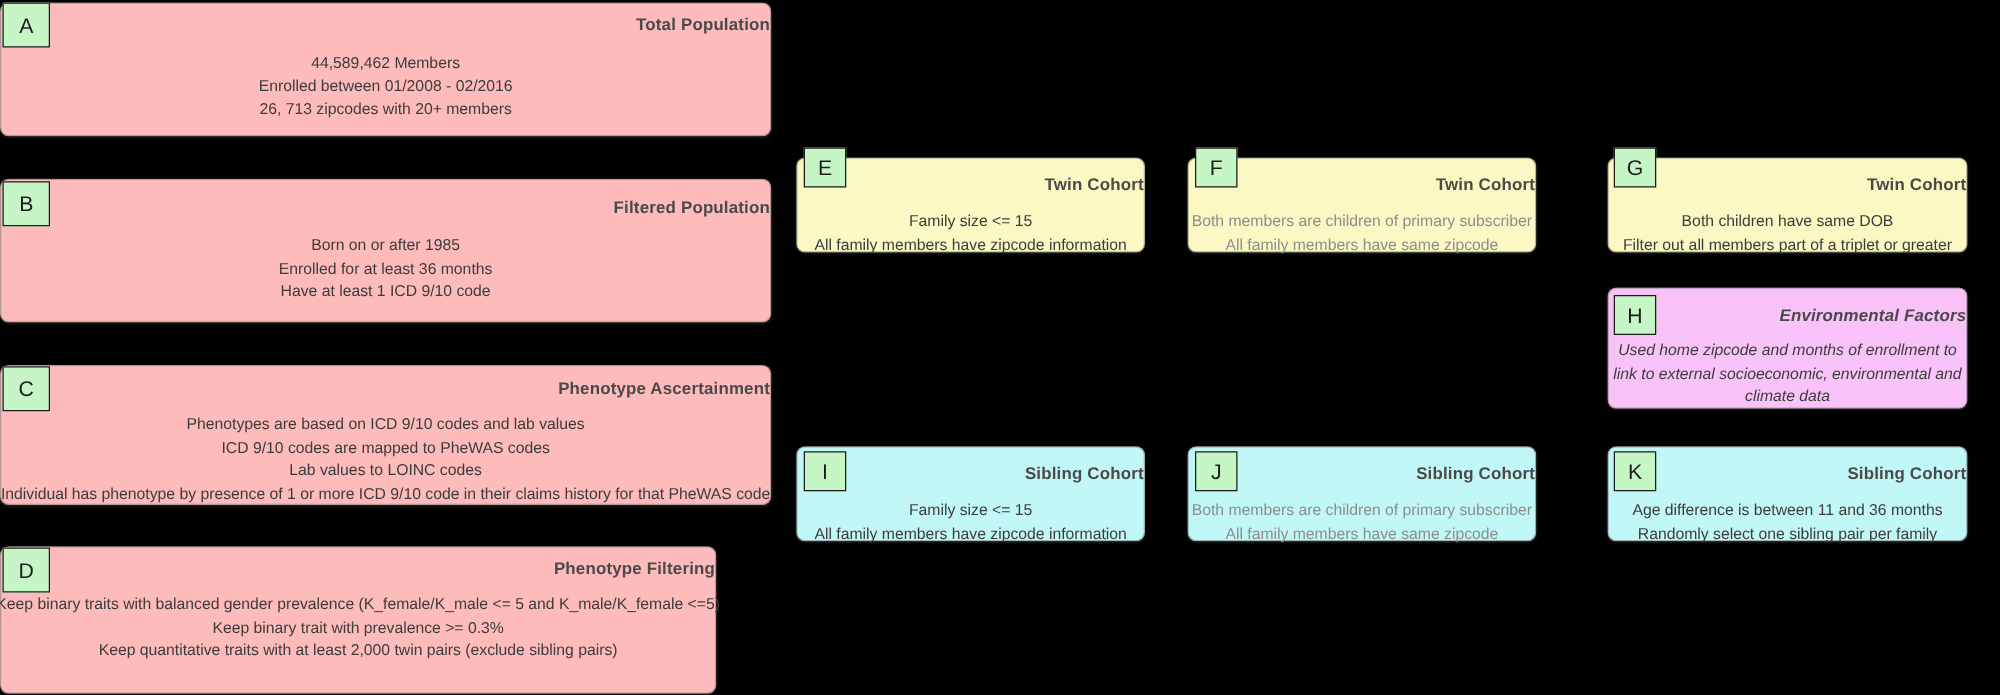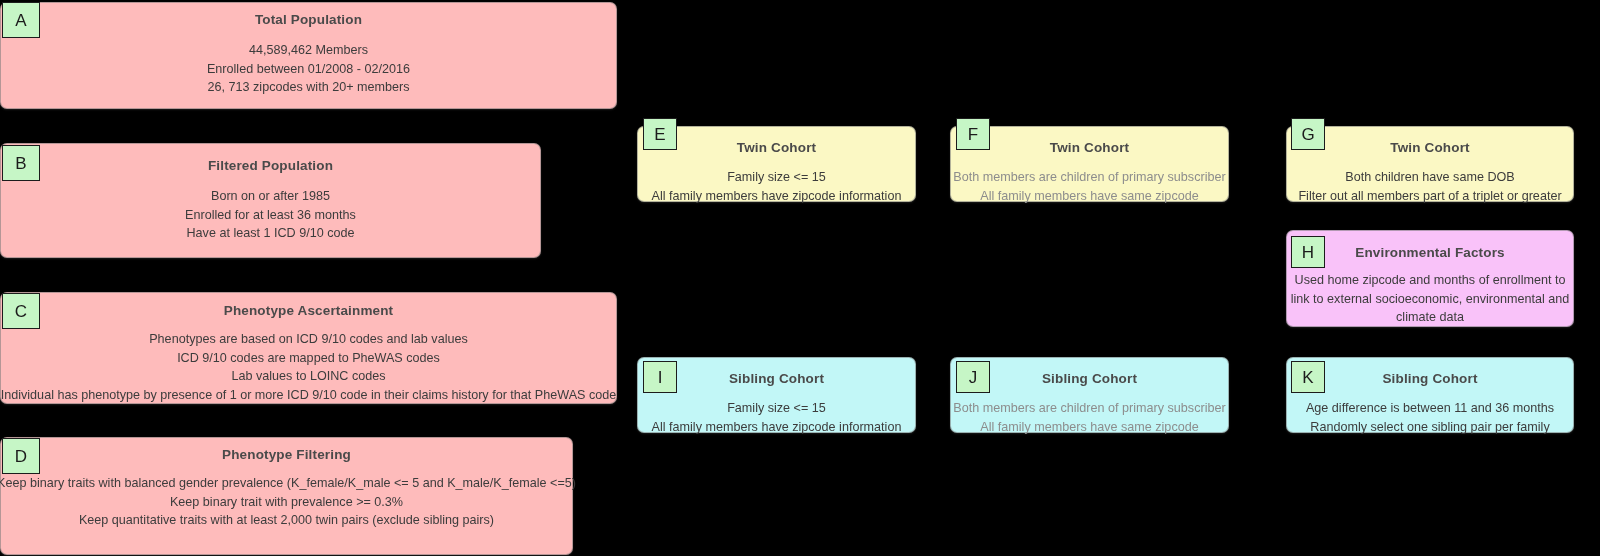--- a/index.html
+++ b/index.html
@@ -32,21 +32,21 @@
     border: 1px solid rgba(120,120,120,0.55);
     box-shadow: 0 1px 2px rgba(255,255,255,0.10);
     display: block;
     overflow: visible;
   }
 
   .node-title {
     position: absolute;
     left: 0;
     right: 0;
-    text-align: center;
+    text-align: right;
     font-weight: bold;
     font-size: 13.5px;
     color: #4a4a4a;
     letter-spacing: 0.15px;
     white-space: nowrap;
   }
 
   .node-body {
     position: absolute;
     left: -40px;
@@ -87,21 +87,21 @@
 <div id="canvas">
     <div class="node fill-pink" style="left: 0px; top: 2px; width: 617px; height: 107px;">
       <div class="node-title" style="top: 9px;">Total Population</div>
       <div class="node-body" style="top: 38px;">
         <span class="line">44,589,462 Members</span>
         <span class="line">Enrolled between 01/2008 - 02/2016</span>
         <span class="line">26, 713 zipcodes with 20+ members</span>
       </div>
     </div>
     <div class="badge" style="left: 2px; top: 2px; width: 38px; height: 36px;">A</div>
-    <div class="node fill-pink" style="left: 0px; top: 143px; width: 541px; height: 115px;">
+    <div class="node fill-pink" style="left: 0px; top: 143px; width: 617px; height: 115px;">
       <div class="node-title" style="top: 14px;">Filtered Population</div>
       <div class="node-body" style="top: 43px;">
         <span class="line">Born on or after 1985</span>
         <span class="line">Enrolled for at least 36 months</span>
         <span class="line">Have at least 1 ICD 9/10 code</span>
       </div>
     </div>
     <div class="badge" style="left: 2px; top: 145px; width: 38px; height: 36px;">B</div>
     <div class="node fill-pink" style="left: 0px; top: 292px; width: 617px; height: 112px;">
       <div class="node-title" style="top: 10px;">Phenotype Ascertainment</div>
@@ -139,21 +139,21 @@
     </div>
     <div class="badge" style="left: 956px; top: 118px; width: 34px; height: 32px;">F</div>
     <div class="node fill-yellow" style="left: 1286px; top: 114px; width: 288px; height: 76px;">
       <div class="node-title" style="top: 13px;">Twin Cohort</div>
       <div class="node-body" style="top: 41px;">
         <span class="line">Both children have same DOB</span>
         <span class="line">Filter out all members part of a triplet or greater</span>
       </div>
     </div>
     <div class="badge" style="left: 1291px; top: 118px; width: 34px; height: 32px;">G</div>
-    <div class="node fill-violet" style="left: 1286px; top: 230px; width: 288px; height: 97px;">
+    <div class="node fill-violet" style="left: 1286px; top: 230px; width: 288px; height: 97px; font-style: italic;">
       <div class="node-title" style="top: 14px;">Environmental Factors</div>
       <div class="node-body" style="top: 40px;">
         <span class="line">Used home zipcode and months of enrollment to</span>
         <span class="line">link to external socioeconomic, environmental and</span>
         <span class="line">climate data</span>
       </div>
     </div>
     <div class="badge" style="left: 1291px; top: 236px; width: 34px; height: 32px;">H</div>
     <div class="node fill-cyan" style="left: 637px; top: 357px; width: 279px; height: 76px;">
       <div class="node-title" style="top: 13px;">Sibling Cohort</div>

